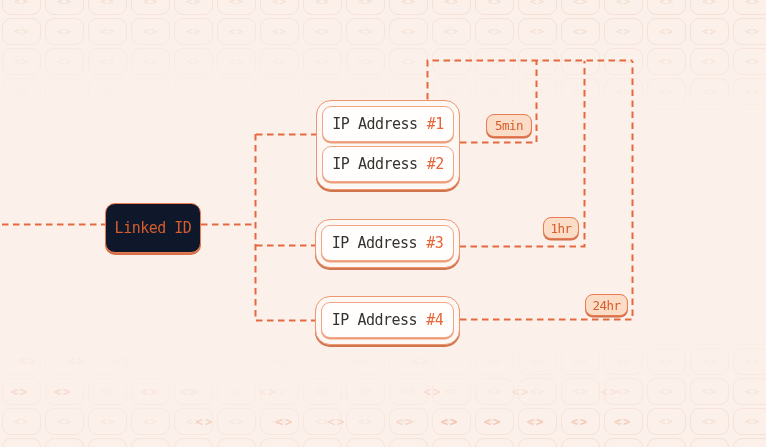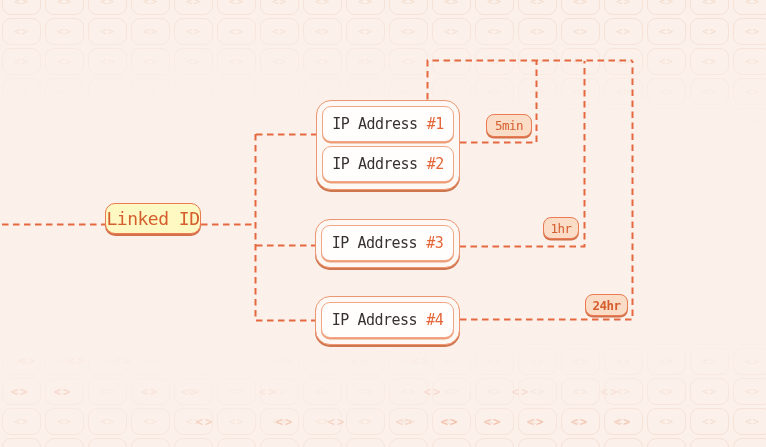--- a/index.html
+++ b/index.html
@@ -44,35 +44,35 @@
   .ip-box{
     box-sizing:border-box;height:36px;flex:0 0 36px;
     border:1.5px solid #f2a685;border-radius:9px;background:#fffefd;
     box-shadow:0 1.5px 0 #eb9e79;
     display:flex;align-items:center;justify-content:center;
     font-size:15px;letter-spacing:-0.5px;white-space:pre;
   }
   .ip-box .t-dark{color:#36322f;}
   .ip-box .t-num{color:#e4673a;margin-left:9px;}
   .root{
-    left:105px;top:203px;width:96px;height:31px;z-index:3;
-    border:1.5px solid #e97c52;border-radius:10px;background:#fef9c3;
+    left:105px;top:203px;width:96px;height:50px;z-index:3;
+    border:1.5px solid #e97c52;border-radius:10px;background:#0f172a;
     box-shadow:0 2px 0 #d4714a;
     display:flex;align-items:center;justify-content:center;
-    font-size:18px;color:#d55e2e;letter-spacing:-0.5px;
+    font-size:15px;color:#d55e2e;letter-spacing:-0.5px;
   }
   .badge{
     z-index:4;border:1.5px solid #e97c52;border-radius:8px;background:#fbdcc6;
     box-shadow:0 1.5px 0 #d4714a;
     display:flex;align-items:center;justify-content:center;
     font-size:12.5px;color:#d55e2e;letter-spacing:-0.5px;
   }
   .badge.b-5min{left:486px;top:114px;width:46px;height:23px;}
   .badge.b-1hr{left:543px;top:217px;width:36px;height:22px;}
-  .badge.b-24hr{left:585px;top:294px;width:43px;height:22px;font-weight:bold;}
+  .badge.b-24hr{left:585px;top:294px;width:43px;height:22px;}
   .g1{left:316px;top:100px;width:144px;height:90px;}
   .g2{left:315px;top:219px;width:145px;height:49px;}
   .g3{left:315px;top:296px;width:145px;height:49px;}
 </style>
 </head>
 <body>
 
 <div class="stage">
 
   <div class="pattern">

